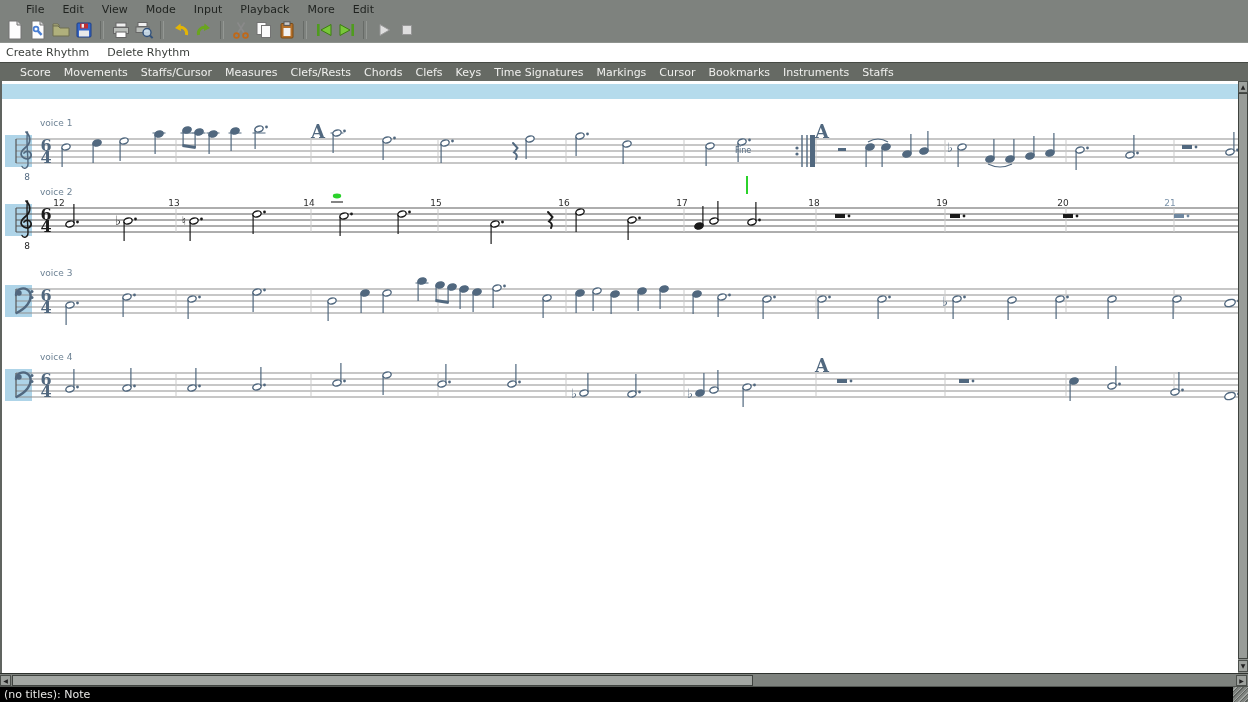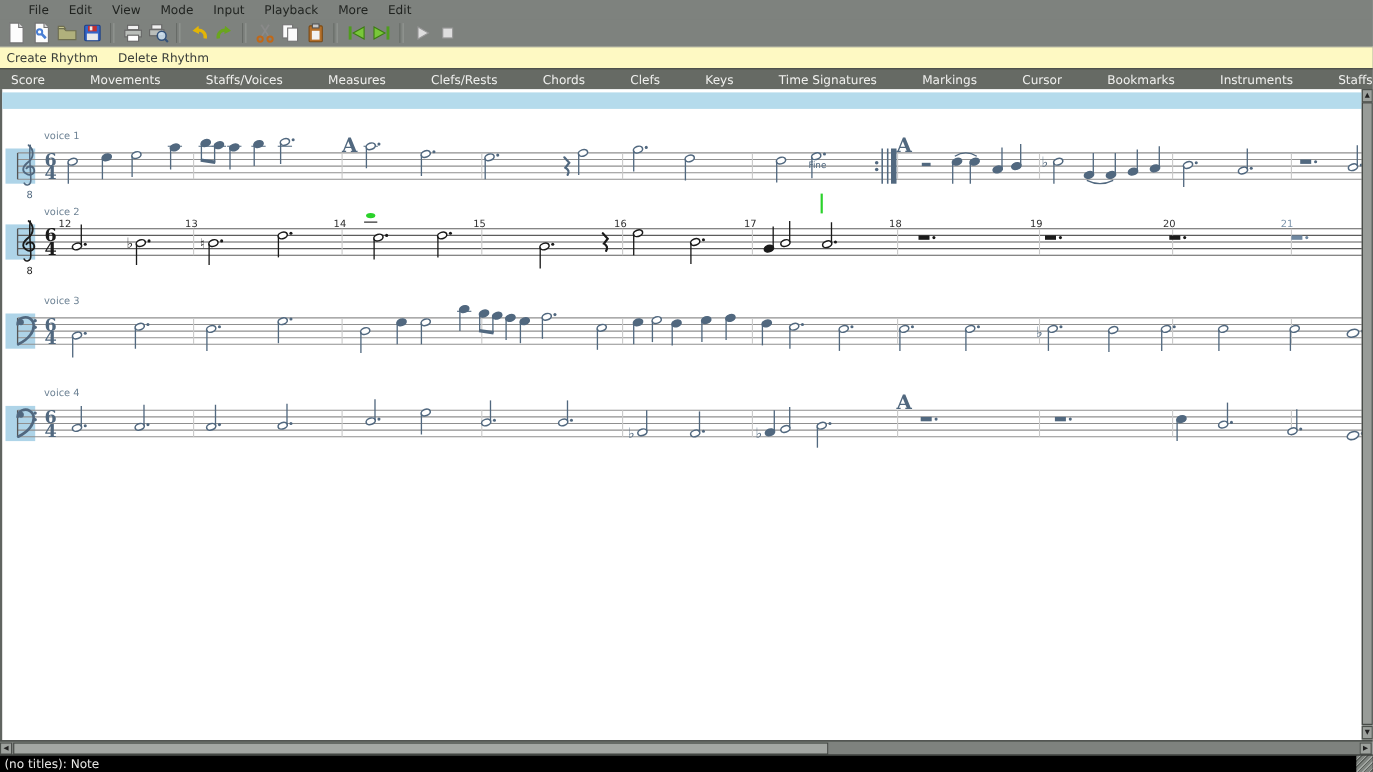--- a/index.html
+++ b/index.html
@@ -10,24 +10,24 @@
     -webkit-font-smoothing:antialiased;
   }
   
   .menubar{height:18px;display:flex;align-items:center;padding-left:18px;gap:2px;background:#7e827e;}
   .menu-item{font-size:11px;color:#1f221f;padding:1px 8px;cursor:default;}
   
   .toolbar{height:24px;display:flex;align-items:center;padding-left:3px;background:#7e827e;}
   .tbtn{width:23px;height:22px;display:flex;align-items:center;justify-content:center;border-radius:2px;}
   .tsep{width:2px;height:18px;margin:0 5px;border-left:1px solid #676b67;border-right:1px solid #949894;}
   
-  .rhythmbar{height:19px;display:flex;align-items:center;gap:18px;padding-left:6px;background:#fef9c3;border-top:1px solid #8f938f;}
+  .rhythmbar{height:19px;display:flex;align-items:center;gap:18px;padding-left:6px;background:#ffffff;border-top:1px solid #8f938f;}
   .rhythm-item{font-size:11px;color:#3a3e3a;}
   
-  .tabbar{height:20px;display:flex;align-items:center;gap:13px;padding-left:10px;background:#666a64;border-top:1px solid #464a44;border-bottom:1px solid #3e423c;box-sizing:border-box;justify-content:space-between;}
+  .tabbar{height:20px;display:flex;align-items:center;gap:13px;padding-left:20px;background:#666a64;border-top:1px solid #464a44;border-bottom:1px solid #3e423c;box-sizing:border-box;}
   .tab-item{font-size:11px;color:#f0f0ee;white-space:nowrap;}
   
   .canvas{position:absolute;top:81px;left:0;width:1238px;height:592px;background:#ffffff;border-left:2px solid #606460;box-sizing:border-box;}
   .blueband{position:absolute;top:3px;left:0;width:1236px;height:15px;background:#b5dbec;}
   .canvas svg{position:absolute;top:0;left:0;}
   
   .vscroll{position:absolute;top:81px;left:1238px;width:10px;height:592px;background:#8e928e;border-left:1px solid #55595 5;box-sizing:border-box;}
   .vbtn{position:absolute;left:0;width:10px;height:12px;background:#9da19d;border:1px solid #4b4f4b;box-sizing:border-box;font-size:6px;line-height:10px;text-align:center;color:#222;}
   .vthumb{position:absolute;left:0;top:12px;width:10px;height:566px;background:#989c98;border:1px solid #3f433f;box-sizing:border-box;}
   .hscroll{position:absolute;top:673px;left:0;width:1248px;height:13px;background:#74787
@@ -162,21 +162,21 @@
 </div>
 
 <div class="rhythmbar">
   <span class="rhythm-item">Create Rhythm</span>
   <span class="rhythm-item">Delete Rhythm</span>
 </div>
 
 <div class="tabbar">
   <span class="tab-item">Score</span>
   <span class="tab-item">Movements</span>
-  <span class="tab-item">Staffs/Voices</span>
+  <span class="tab-item">Staffs/Cursor</span>
   <span class="tab-item">Measures</span>
   <span class="tab-item">Clefs/Rests</span>
   <span class="tab-item">Chords</span>
   <span class="tab-item">Clefs</span>
   <span class="tab-item">Keys</span>
   <span class="tab-item">Time Signatures</span>
   <span class="tab-item">Markings</span>
   <span class="tab-item">Cursor</span>
   <span class="tab-item">Bookmarks</span>
   <span class="tab-item">Instruments</span>

